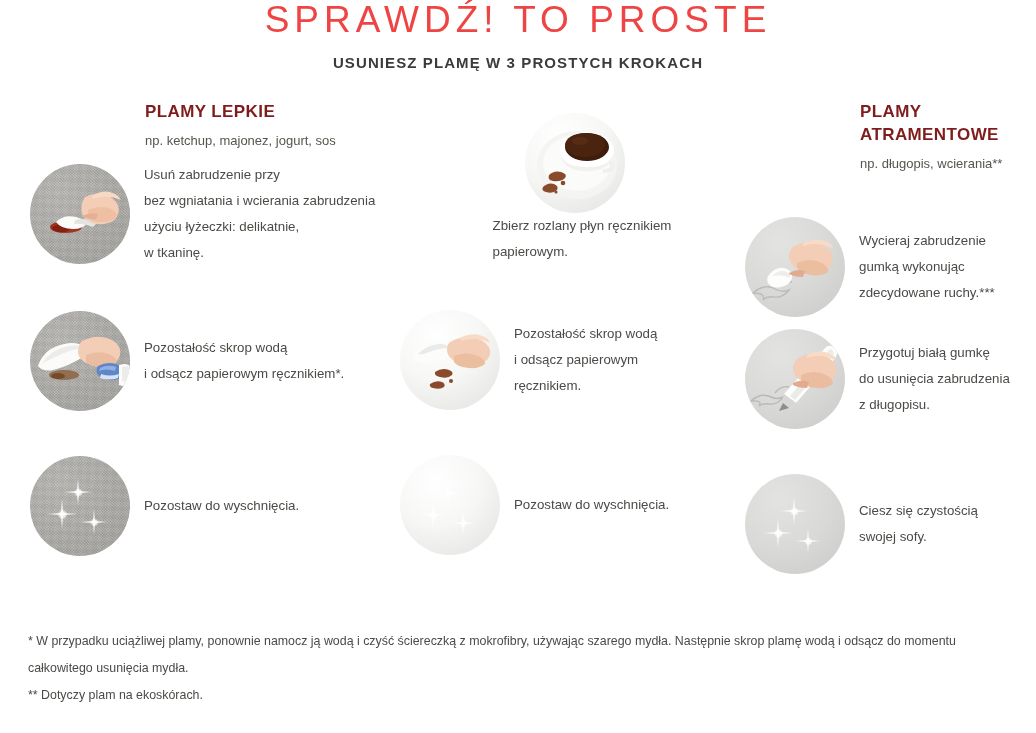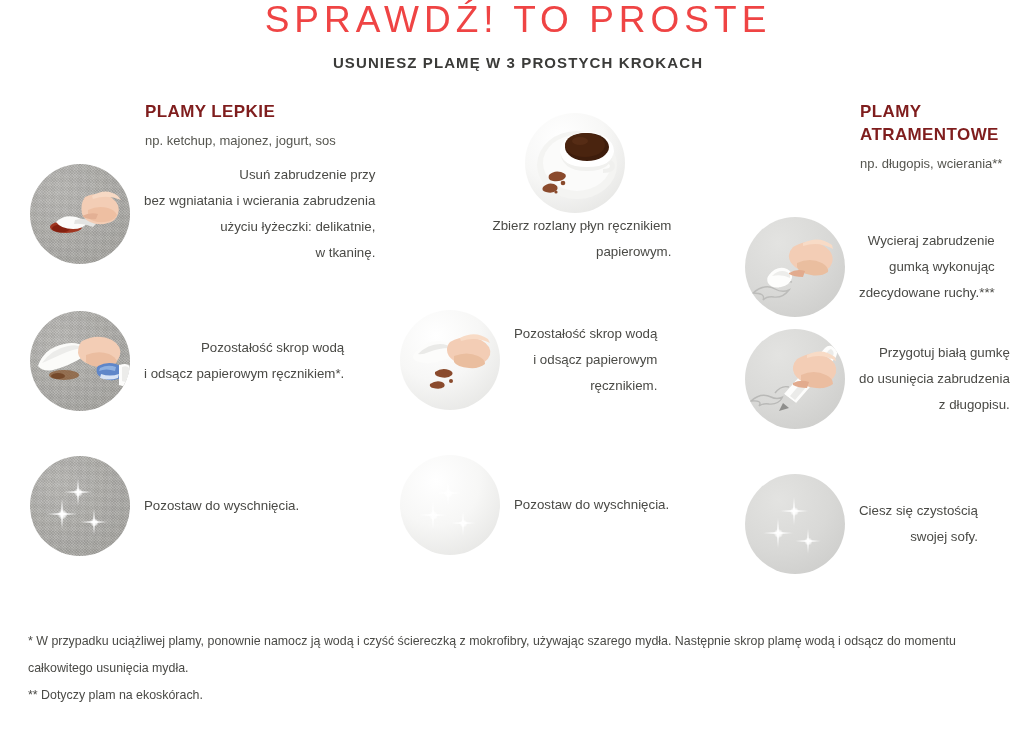--- a/index.html
+++ b/index.html
@@ -73,21 +73,20 @@
     margin: 0;
     padding-top: 9px;
     line-height: 17px;
   }
 
   
   .step {
     position: relative;
     display: flex;
     align-items: center;
-    text-align: right;
   }
   .step-figure {
     width: 100px;
     height: 100px;
     flex: 0 0 100px;
     border-radius: 50%;
     overflow: hidden;
     position: relative;
   }
   .step-text {

